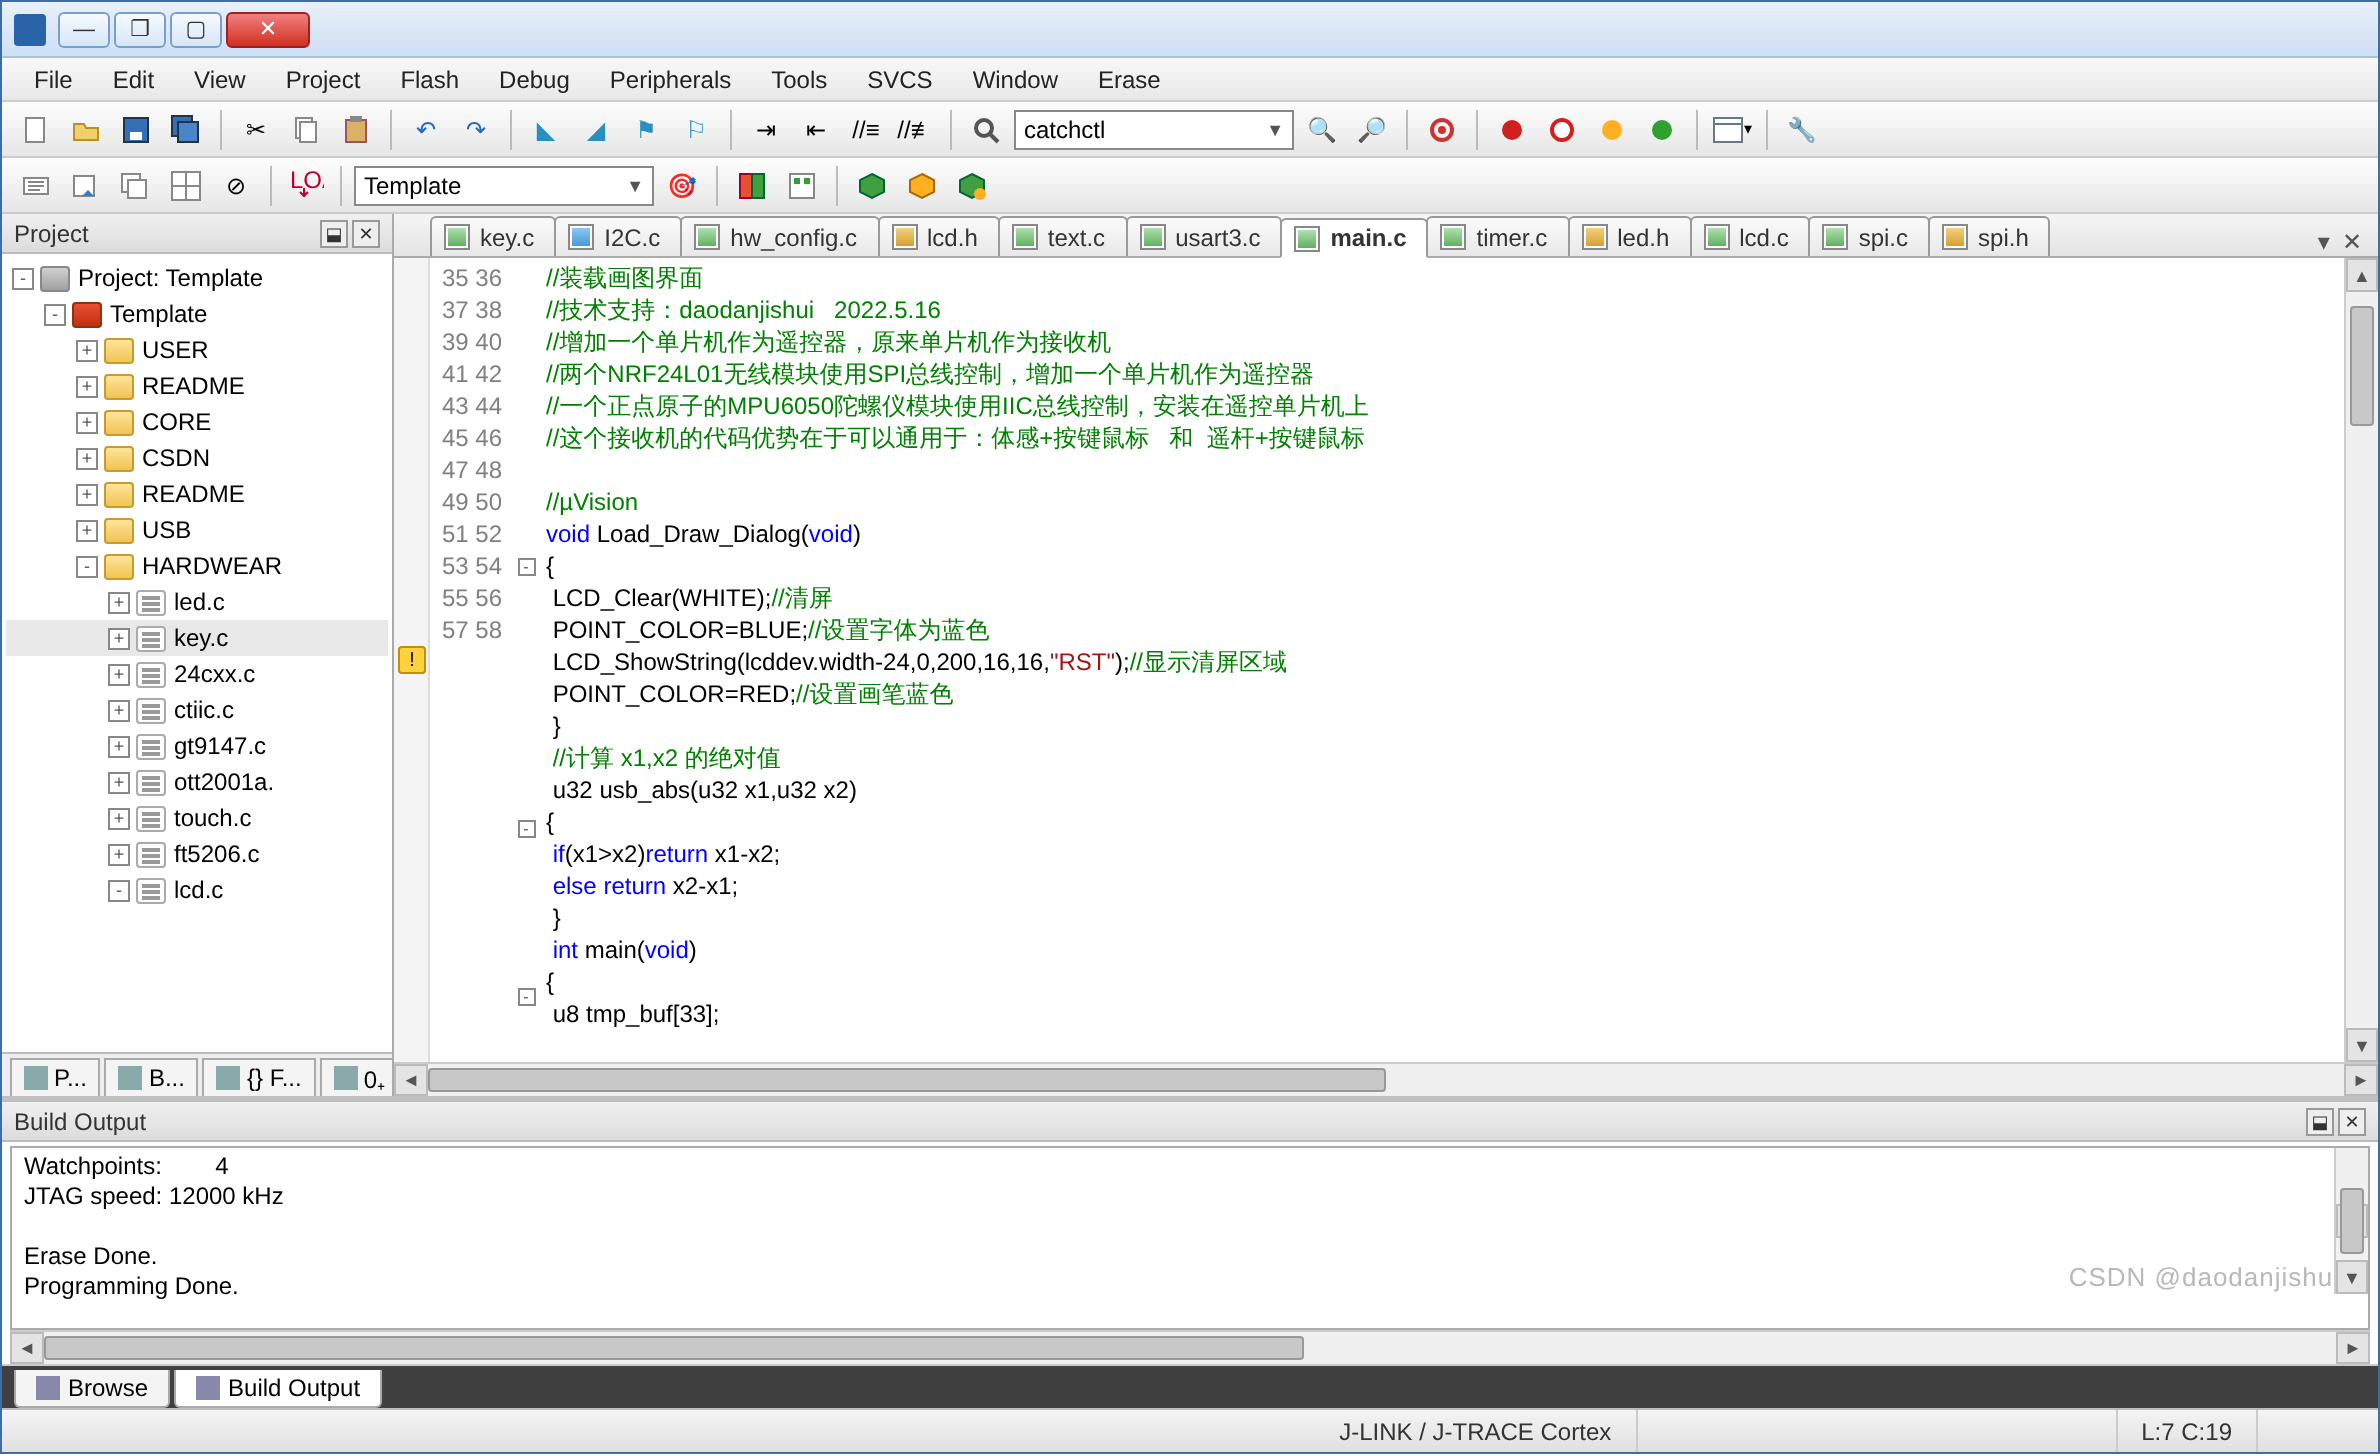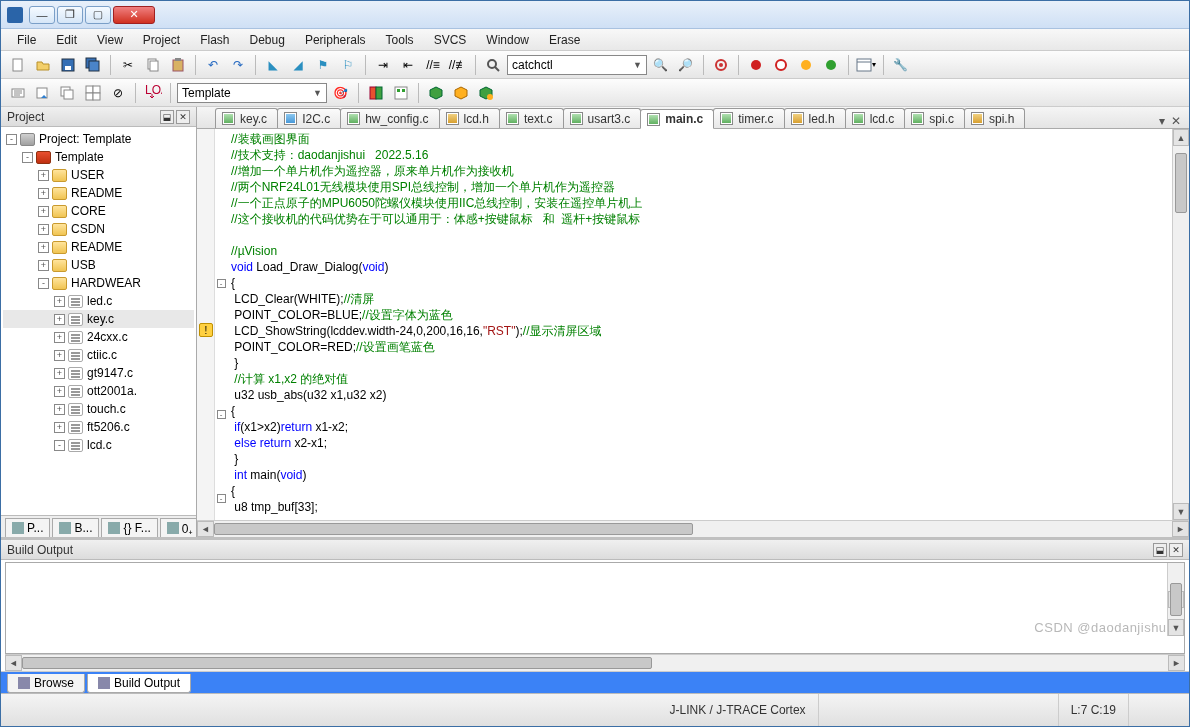--- a/index.html
+++ b/index.html
@@ -58,25 +58,25 @@
 .vscroll{width:17px;background:#f0f0f0;border-left:1px solid #ccc;position:relative}
 .vs-up,.vs-dn{height:17px;background:#e4e4e4;border:1px solid #bbb;display:flex;align-items:center;justify-content:center;font-size:9px;color:#555}
 .vs-dn{position:absolute;bottom:0;left:0;right:0}
 .vs-thumb{position:absolute;left:2px;right:2px;background:#c8c8c8;border:1px solid #999;border-radius:2px}
 .hscroll{height:17px;background:#f0f0f0;border-top:1px solid #ccc;display:flex}
 .hs-btn{width:17px;background:#e4e4e4;border:1px solid #bbb;display:flex;align-items:center;justify-content:center;font-size:9px;color:#555}
 .hs-track{flex:1;position:relative}
 .hs-thumb{position:absolute;top:2px;bottom:2px;left:0;width:50%;background:#c8c8c8;border:1px solid #999;border-radius:2px}
 .build-pane{height:156px;border-top:3px solid #c0c0c0;display:flex;flex-direction:column;background:#fff}
 .build-body{flex:1;border:1px solid #aaa;margin:2px 4px 0 4px;background:#fff;font-family:"Courier New",monospace;font-size:13px;padding:2px 6px;white-space:pre;position:relative;overflow:hidden}
-.build-tabs{height:22px;display:flex;align-items:flex-end;padding:0 6px;gap:2px;background:#3b82f6;border-top:1px solid #ccc}
+.build-tabs{height:22px;display:flex;align-items:flex-end;padding:0 6px;gap:2px;background:#404040;border-top:1px solid #ccc}
 .btab{height:19px;padding:0 10px;border:1px solid #aaa;background:#f4f4f4;display:flex;align-items:center;font-size:11px;border-radius:0 0 3px 3px;border-top:none}
 .btab.active{background:#fff}
 .btab .bti{width:12px;height:12px;margin-right:4px;background:#88a}
-.statusbar{height:33px;background:linear-gradient(#f4f4f4,#e0e0e0);border-top:1px solid #bbb;display:flex;align-items:center;font-size:11px;color:#333}
+.statusbar{height:22px;background:linear-gradient(#f4f4f4,#e0e0e0);border-top:1px solid #bbb;display:flex;align-items:center;font-size:11px;color:#333}
 .sb-cell{padding:0 12px;border-right:1px solid #ccc;height:100%;display:flex;align-items:center}
 .sb-spacer{flex:1}
 .watermark{position:absolute;right:14px;bottom:18px;color:#b8b8b8;font-size:13px;font-family:sans-serif;letter-spacing:.5px}
 svg{display:block}
 </style>
 </head>
 <body>
 
 <div class="window">
 
@@ -454,20 +454,45 @@
           </div>
           <div class="tab-ctrl">
             <span>▾</span> 
             <span>✕</span>
           </div>
         </div>
       <div class="editor-body">
         <div class="margin" id="margin">
             <div class="mark" style="top: 194px;">!</div>
           </div>
+        <div class="gutter" id="gutter">35
+36
+37
+38
+39
+40
+41
+42
+43
+44
+45
+46
+47
+48
+49
+50
+51
+52
+53
+54
+55
+56
+57
+58
+</div>
         <div class="fold" id="fold">
             <div style="height:16px"></div>
             <div style="height:16px"></div>
             <div style="height:16px"></div>
             <div style="height:16px"></div>
             <div style="height:16px"></div>
             <div style="height:16px"></div>
             <div style="height:16px"></div>
             <div style="height:16px"></div>
             <div style="height:16px"></div>
@@ -535,21 +560,25 @@
   </div>
 
   <div class="build-pane">
     <div class="pane-header">
       <span>Build Output</span>
       <div class="pane-tools">
         <div class="pane-tool">⬓</div>
         <div class="pane-tool">✕</div>
       </div>
     </div>
-    <div class="build-body">
+    <div class="build-body"><span>Watchpoints:        4
+JTAG speed: 12000 kHz
+
+Erase Done.
+Programming Done.</span>
       <div class="watermark">CSDN @daodanjishui</div>
       <div class="vscroll" style="position:absolute;right:0;top:0;bottom:17px">
         <div class="vs-up">▲</div><div class="vs-thumb" style="top:20px;bottom:20px"></div><div class="vs-dn">▼</div>
       </div>
     </div>
     <div class="hscroll" style="margin:0 4px">
       <div class="hs-btn">◄</div>
         <div class="hs-track">
           <div class="hs-thumb" style="width:55%"></div>
         </div>

